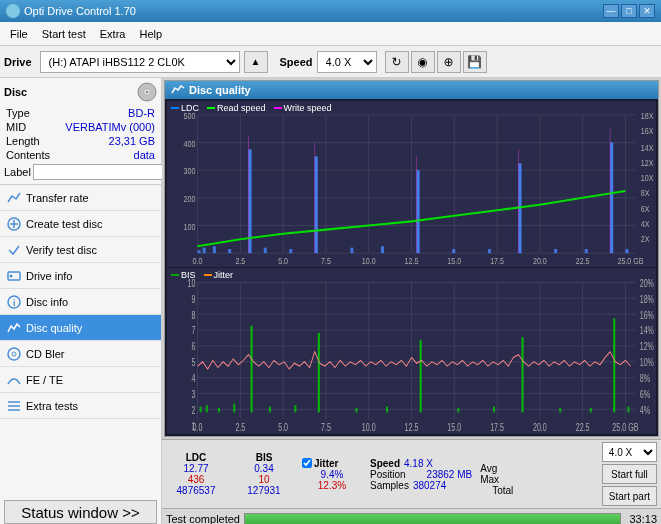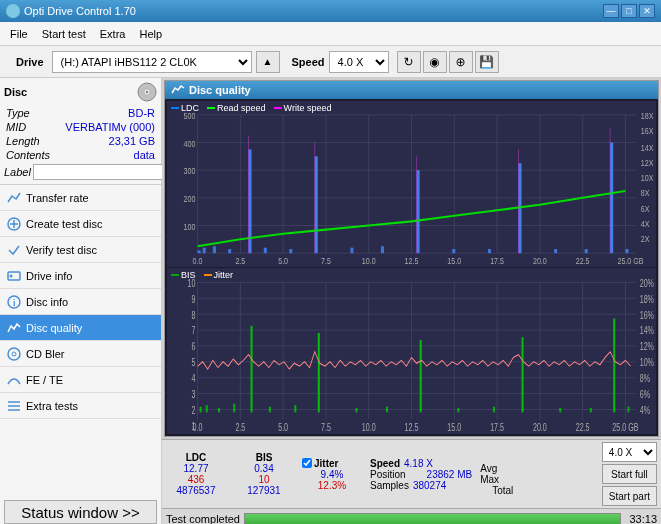--- a/index.html
+++ b/index.html
@@ -10,40 +10,40 @@
     .title-bar-left { display: flex; align-items: center; gap: 4px; }
     .title-bar-icon { width: 14px; height: 14px; background: #7ec8e3; border-radius: 50%; }
     .title-bar-controls { display: flex; gap: 2px; }
     .title-btn { width: 16px; height: 14px; background: #5a9fd5; border: 1px solid #2060a0; display: flex; align-items: center; justify-content: center; font-size: 9px; color: white; cursor: pointer; }
 
     
     .menu-bar { background: #f5f5f5; height: 24px; display: flex; align-items: center; padding: 0 4px; border-bottom: 1px solid #ccc; gap: 2px; }
     .menu-item { padding: 2px 6px; font-size: 11px; cursor: pointer; color: #000; }
 
     
-    .toolbar { background: #f0f0f0; height: 32px; display: flex; align-items: center; padding: 0 16px; border-bottom: 1px solid #ccc; gap: 4px; }
+    .toolbar { background: #f0f0f0; height: 32px; display: flex; align-items: center; padding: 0 4px; border-bottom: 1px solid #ccc; gap: 4px; }
     .toolbar-label { font-size: 11px; font-weight: bold; margin-right: 4px; }
     .drive-select { height: 22px; font-size: 11px; border: 1px solid #aaa; background: white; padding: 0 4px; min-width: 200px; }
     .toolbar-btn { height: 22px; width: 24px; background: #e8e8e8; border: 1px solid #aaa; display: flex; align-items: center; justify-content: center; cursor: pointer; font-size: 10px; }
     .speed-label { font-size: 11px; font-weight: bold; margin-left: 8px; }
     .speed-select { height: 22px; font-size: 11px; border: 1px solid #aaa; background: white; padding: 0 4px; width: 60px; }
     .toolbar-icons { display: flex; gap: 2px; margin-left: 4px; }
     .icon-btn { width: 24px; height: 22px; background: #e8e8e8; border: 1px solid #aaa; display: flex; align-items: center; justify-content: center; cursor: pointer; font-size: 12px; }
 
     
     .main { display: flex; height: calc(524px - 74px); }
 
     
     .sidebar { width: 162px; background: #f5f5f5; border-right: 1px solid #ccc; display: flex; flex-direction: column; flex-shrink: 0; }
     .disc-panel { padding: 4px; border-bottom: 1px solid #ccc; }
     .disc-header { display: flex; align-items: center; justify-content: space-between; margin-bottom: 4px; }
     .disc-title { font-weight: bold; font-size: 11px; }
     .disc-icon { width: 20px; height: 20px; }
     .disc-row { display: flex; justify-content: space-between; padding: 1px 2px; font-size: 11px; }
-    .disc-key { color: #000; font-style: italic; }
+    .disc-key { color: #000; }
     .disc-val { color: #0000cc; text-align: right; }
     .label-row { display: flex; align-items: center; gap: 2px; margin-top: 2px; }
     .label-input { flex: 1; height: 16px; border: 1px solid #aaa; font-size: 10px; }
     .label-btn { width: 16px; height: 16px; background: #e8e8e8; border: 1px solid #aaa; display: flex; align-items: center; justify-content: center; cursor: pointer; }
 
     
     .nav-item { height: 26px; display: flex; align-items: center; padding: 0 6px; gap: 4px; cursor: pointer; font-size: 11px; border-bottom: 1px solid #ddd; }
     .nav-item.active { background: #3c8fdf; color: white; }
     .nav-icon { width: 16px; height: 16px; display: flex; align-items: center; justify-content: center; font-size: 10px; flex-shrink: 0; }
     .nav-icon svg { width: 16px; height: 16px; }

